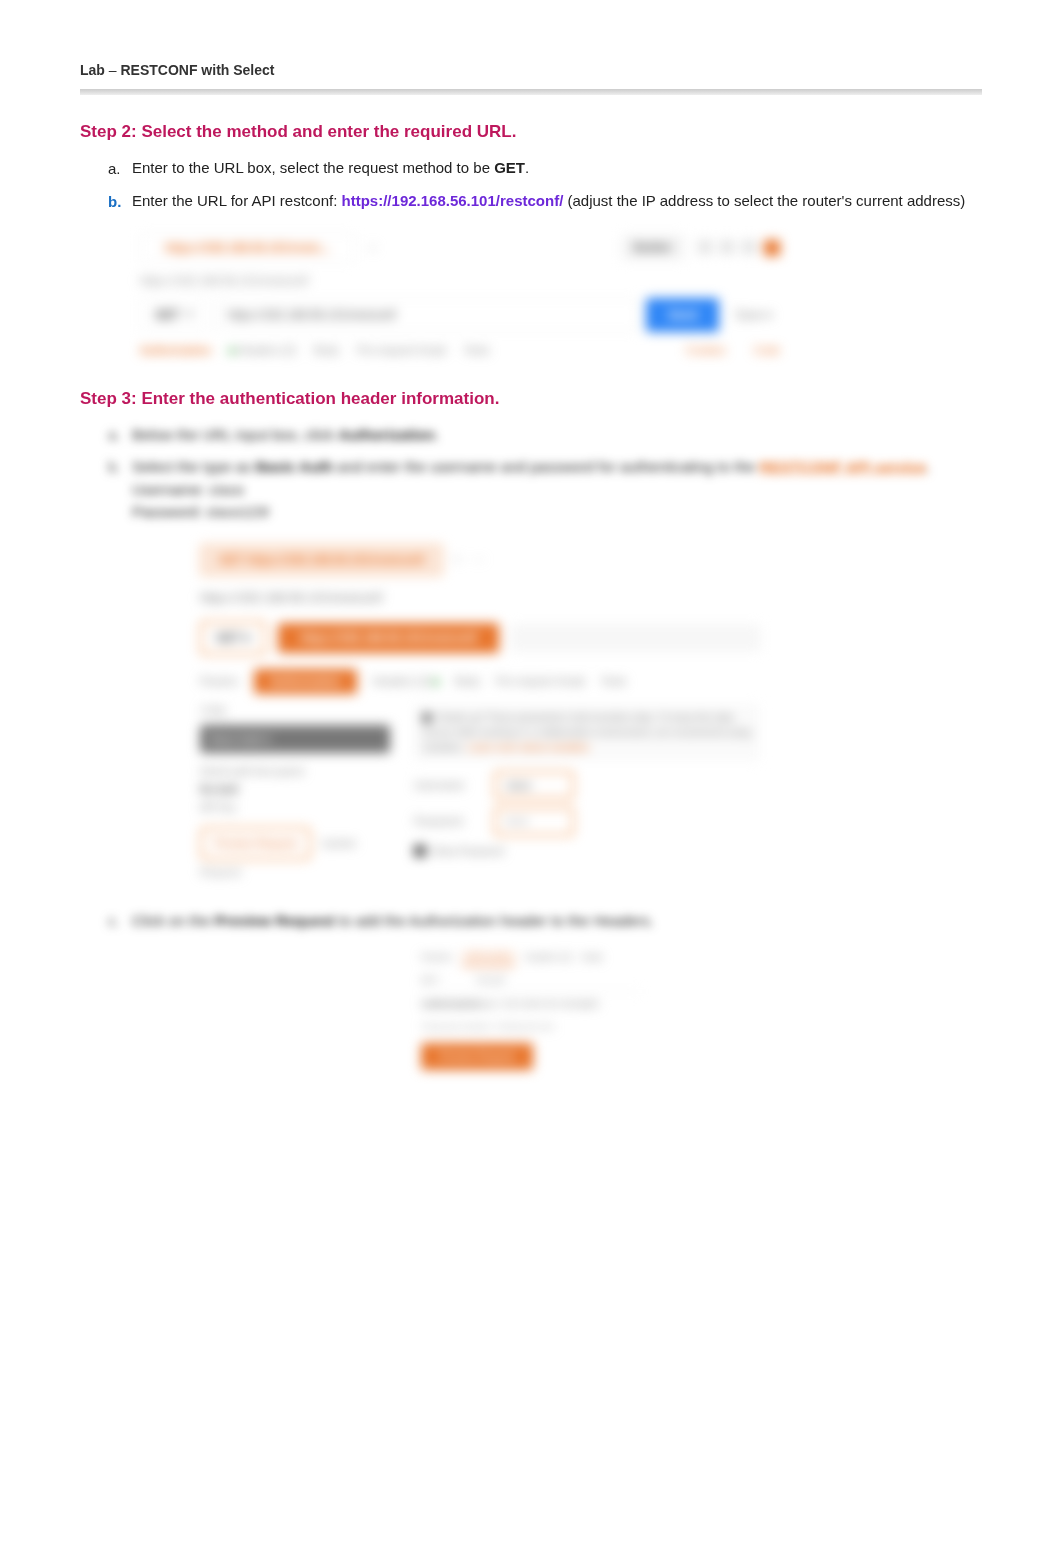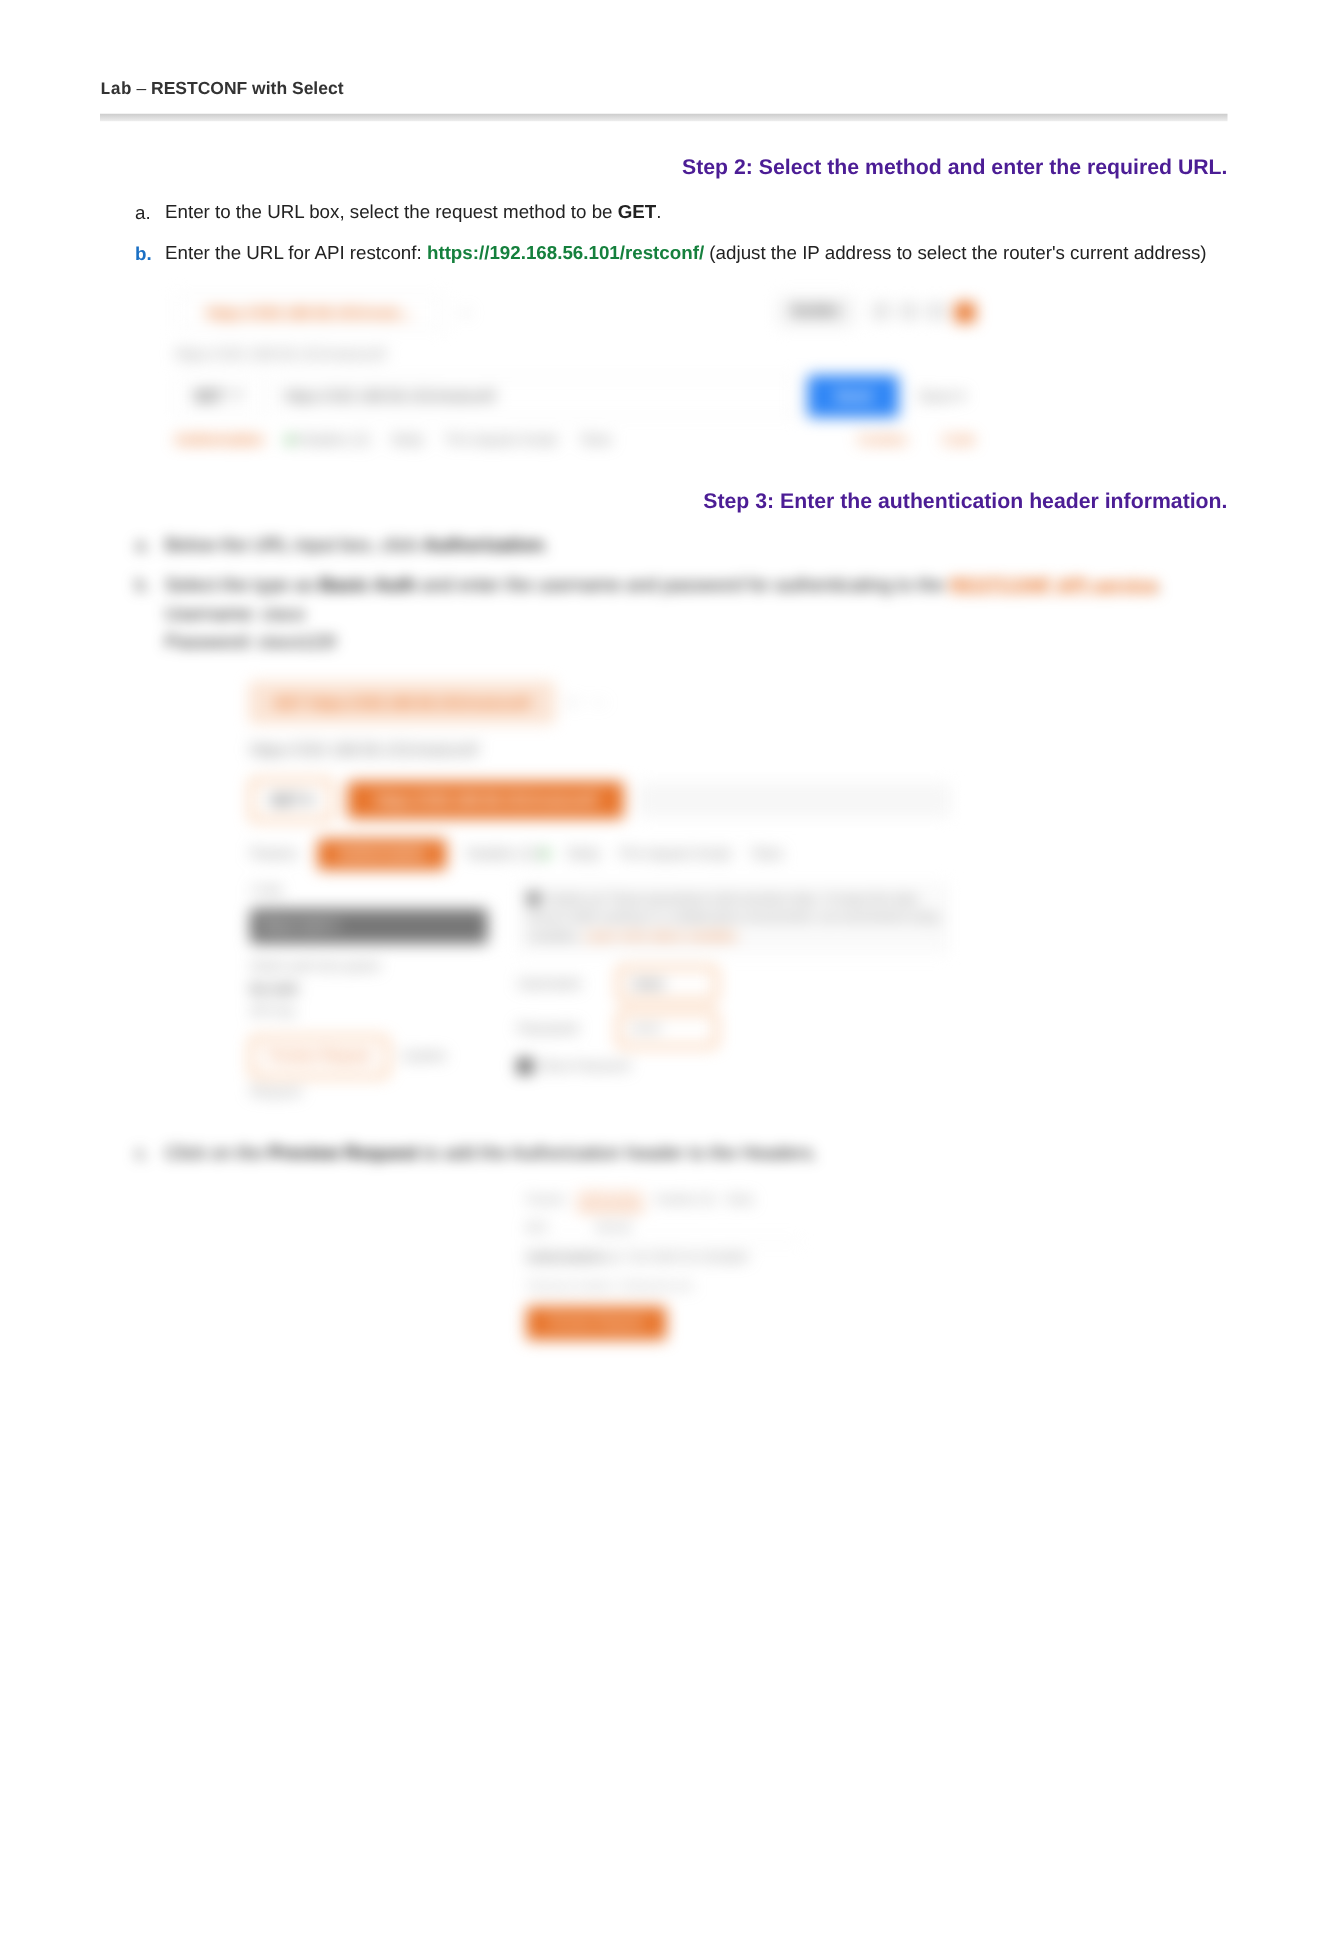--- a/index.html
+++ b/index.html
@@ -9,47 +9,46 @@
     width: 1062px;
     padding: 60px 80px 40px 80px;
     color: #333;
     font-size: 15px;
     line-height: 1.5;
   }
   .header-row {
     font-size: 14px;
     margin-bottom: 8px;
   }
-  .header-lab { font-weight: bold; font-family: Liberation Mono, monospace; }
+  .header-lab { font-weight: bold; }
   .header-sep { font-weight: normal; }
   .header-title { font-weight: bold; }
   .header-rule {
     height: 6px;
     background: linear-gradient(to bottom, #ccc, #eee);
     margin-bottom: 24px;
   }
   .step-head {
     font-weight: bold;
     font-size: 17px;
     margin: 20px 0 12px 0;
-    color: #4c1d95;
-    text-align: right;
+    color: #be185d;
   }
   ol.sub { list-style: none; padding-left: 28px; }
   ol.sub > li { display: flex; margin-bottom: 10px; }
   ol.sub > li > .marker {
     width: 24px; flex-shrink: 0;
     color: #222;
     font-size: 15px;
     padding-top: 1px;
   }
   ol.sub > li > .marker.blue { color: #1a6fc4; font-weight: bold; }
   ol.sub > li > .body { flex: 1; color: #222; }
   .bold { font-weight: bold; }
-  .url-link { color: #15803d; font-weight: bold; }
+  .url-link { color: #6d28d9; font-weight: bold; }
   .note-after { color: #222; }
   
   .shot {
     margin: 20px 0 28px 60px;
     position: relative;
   }
   .shot-inner {
     filter: blur(6px);
     user-select: none;
     pointer-events: none;

